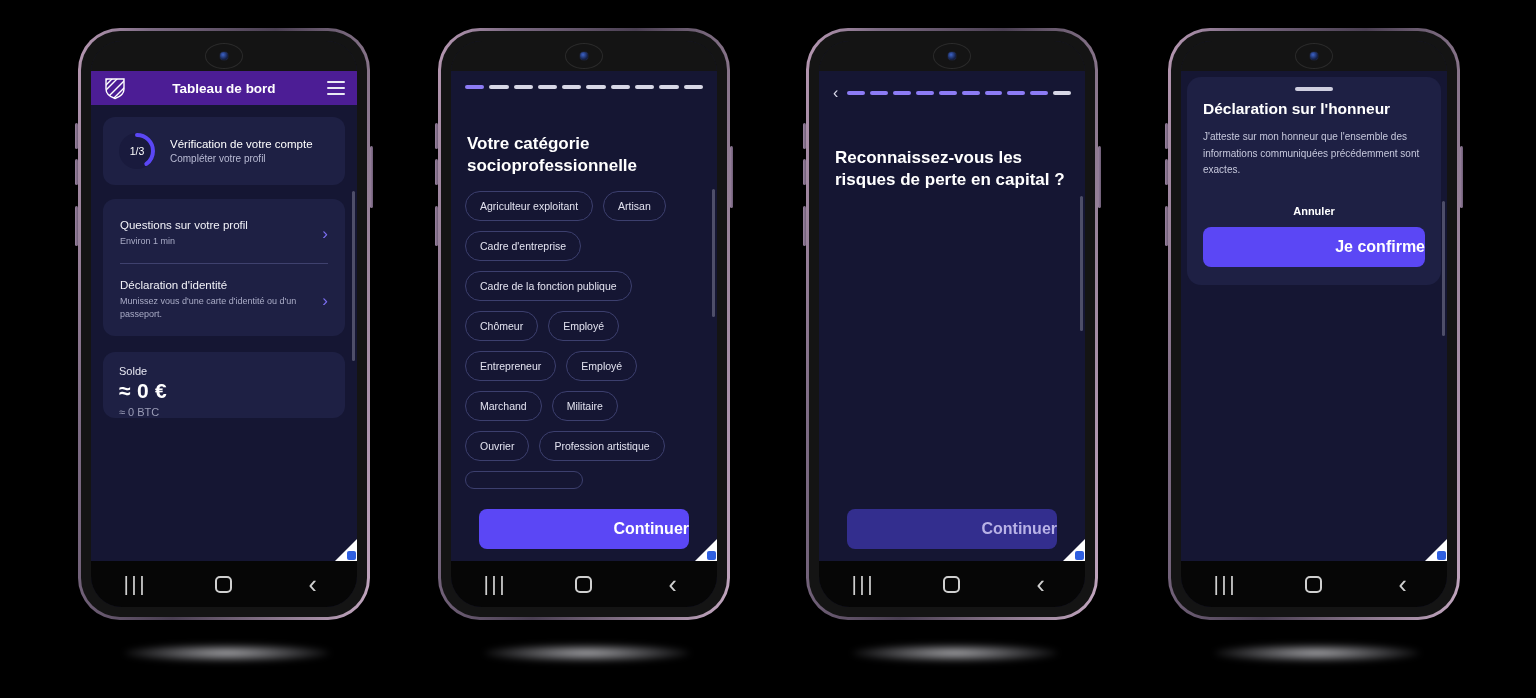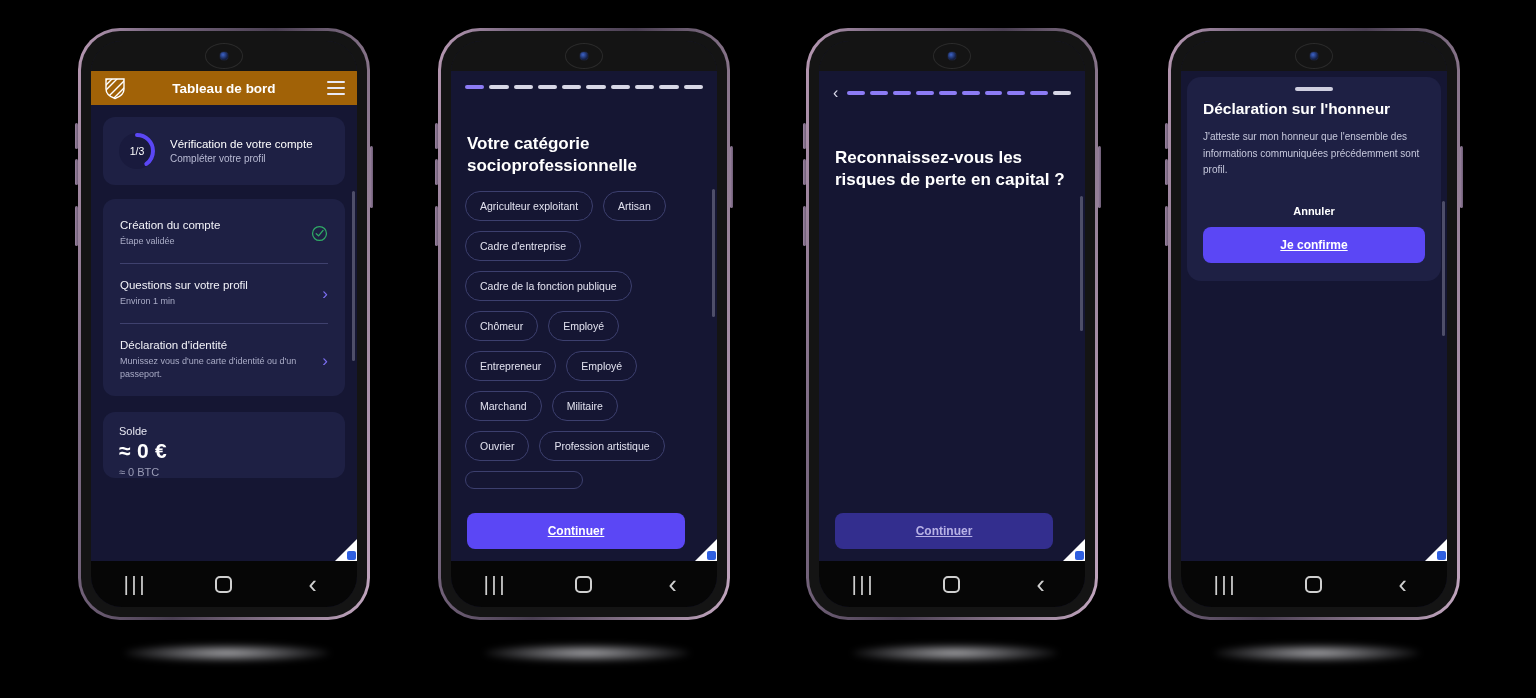--- a/index.html
+++ b/index.html
@@ -100,21 +100,21 @@
     position:absolute; left:0; right:0; top:30px; bottom:46px;
     background:#151633; overflow:hidden;
   }
   .scrollbar {
     position:absolute; right:2px; width:3px; border-radius:2px;
     background:rgba(200,200,220,.32);
   }
 
   
   .appbar {
-    height:34px; background:#a16207;
+    height:34px; background:#4c1d95;
     display:flex; align-items:center; padding:0 12px;
     position:relative;
   }
   .logo { width:24px; height:24px; flex:0 0 24px; }
   .appbar-title {
     position:absolute; left:0; right:0; text-align:center;
     font-size:13.5px; font-weight:bold; color:#ffffff; pointer-events:none;
   }
   .hamburger { margin-left:auto; width:18px; display:flex; flex-direction:column; gap:4px; z-index:2;}
   .hamburger span { display:block; height:2px; background:#e9e9f4; border-radius:1px; }
@@ -168,27 +168,26 @@
   .q-title.q3 { margin-top:46px; }
 
   .chips { padding: 14px 28px 0 14px; display:flex; flex-wrap:wrap; gap:10px 10px; }
   .chip {
     border:1px solid #3c3f6e; border-radius:22px;
     padding:8px 14px; font-size:10.5px; color:#e3e3f0;
     background:transparent; white-space:nowrap;
   }
   .chip.sm { padding:7px 13px; }
 
-  .cta-wrap { position:absolute; left:0; right:16px; bottom:12px; padding:0 16px; }
+  .cta-wrap { position:absolute; left:0; right:0; bottom:12px; padding:0 28px; }
   .cta {
-    display:block; width:100%; text-align:center;
-    border-radius:8px; padding:11px 0; font-size:12px; font-weight:bold;
+    display:block; width:100%; text-align:right;
+    border-radius:8px; padding:11px 0; font-size:16px; font-weight:bold;
     background:#5b47f5; color:#ffffff; border:0;
     font-family:"Liberation Sans", sans-serif;
-    text-decoration:underline;
   }
   .cta.disabled { background:#332e8e; color:#b8b2e6; }
   .fade {
     position:absolute; left:0; right:0; bottom:44px; height:26px;
     background:linear-gradient(to bottom, rgba(21,22,51,0), #151633 85%);
     pointer-events:none;
   }
 
   
   .sheet {
@@ -265,34 +264,20 @@
                 <div class="ring-label">1/3</div>
               </div>
               <div class="verif-texts">
                 <div class="verif-title">Vérification de votre compte</div>
                 <div class="verif-sub">Compléter votre profil</div>
               </div>
             </div>
 
             <div class="card steps-card">
 
-              <div class="step">
-                <div class="step-main">
-                  <div class="step-title">Création du compte</div>
-                  <div class="step-sub">Étape validée</div>
-                </div>
-                <div class="step-right">
-                  <span class="check">
-                    <svg viewBox="0 0 20 20" width="17" height="17">
-                      <circle cx="10" cy="10" r="8.2" fill="none" stroke="#2fa866" stroke-width="1.5"></circle>
-                      <path d="M6.2 10.2 L8.9 12.8 L14.2 6.4" fill="none" stroke="#2fa866" stroke-width="1.6" stroke-linecap="round" stroke-linejoin="round"></path>
-                    </svg>
-                  </span>
-                </div>
-              </div>
 
               <div class="step">
                 <div class="step-main">
                   <div class="step-title">Questions sur votre profil</div>
                   <div class="step-sub">Environ 1 min</div>
                 </div>
                 <div class="step-right">
                   <span class="chev">›</span>
                 </div>
               </div>
@@ -476,21 +461,21 @@
             <div class="camera-ring">
               <div class="camera-dot"></div>
             </div>
           </div>
 
           <div class="app">
 
             <div class="sheet">
               <div class="grabber"></div>
               <div class="sheet-title">Déclaration sur l'honneur</div>
-              <div class="sheet-body">J'atteste sur mon honneur que l'ensemble des informations communiquées précédemment sont profil.</div>
+              <div class="sheet-body">J'atteste sur mon honneur que l'ensemble des informations communiquées précédemment sont exactes.</div>
               <div class="sheet-cancel">Annuler</div>
               <button class="cta">Je confirme</button>
             </div>
 
             <div class="scrollbar" style="top:130px;height:135px;"></div>
           </div>
 
           <div class="watermark"></div>
           <div class="wm-badge"></div>
 

